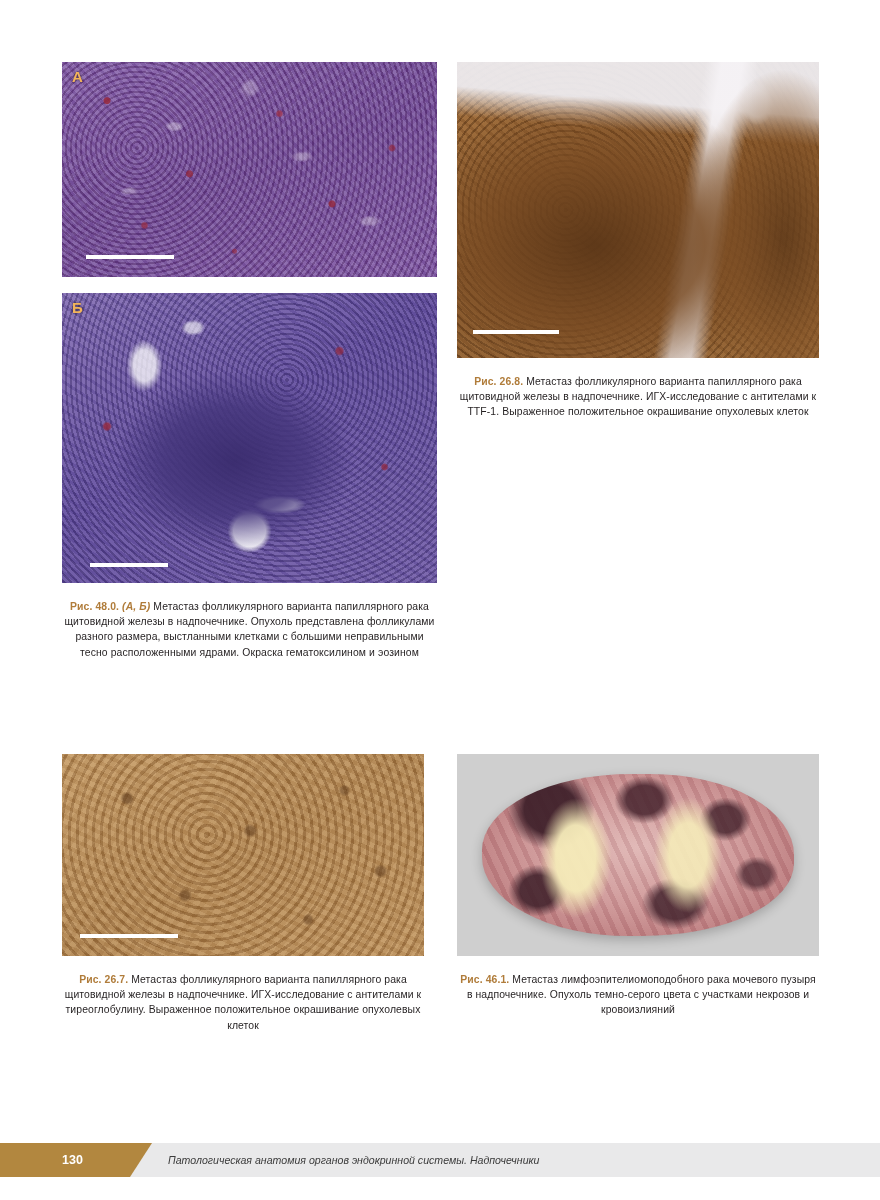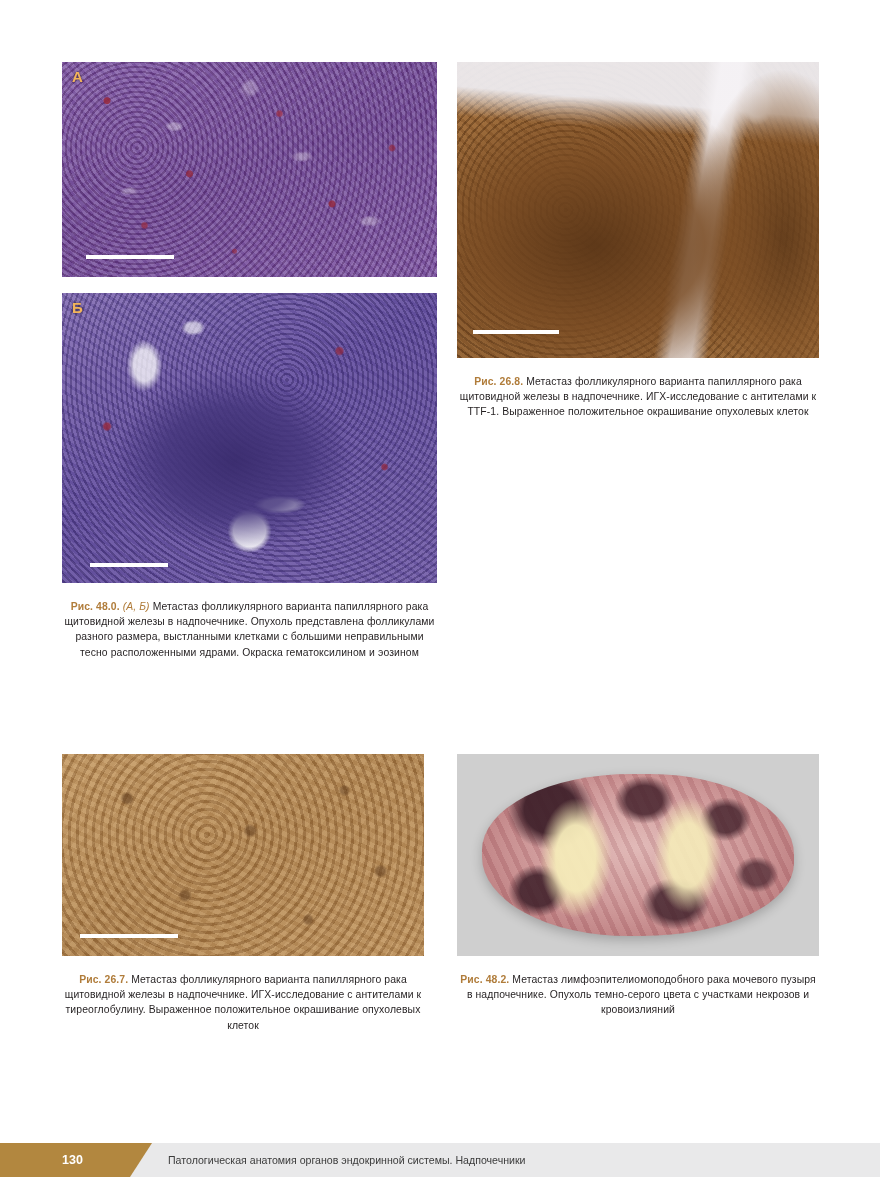--- a/index.html
+++ b/index.html
@@ -36,21 +36,21 @@
     color: #231f20;
     text-align: center;
     letter-spacing: 0.01em;
   }
   .caption .lbl {
     color: #b07c3a;
     font-weight: bold;
   }
   .caption .ital {
     font-style: italic;
-    font-weight: normal;
+    font-weight: bold;
     color: #b07c3a;
     margin-top: 25px;
   }
 
   
   .scalebar {
     position: absolute;
     height: 4px;
     background: #ffffff;
     box-shadow: 0 0 1px rgba(0,0,0,.3);
@@ -196,20 +196,21 @@
     font-weight: bold;
   }
   .footer-text {
     position: absolute;
     left: 168px;
     top: 0;
     height: 34px;
     line-height: 34px;
     color: #3b3b3b;
     font-size: 10.6px;
+    font-style: italic;
   }
 </style>
 </head>
 <body>
 
 <div class="page">
 
   <div class="fig" style="left:62px; top:62px; width:375px;">
     <div class="fig-img hne-a" style="width:375px; height:215px;">
       <span class="panel-letter" style="left:10px; top:6px;">А</span>
@@ -247,21 +248,21 @@
       <span class="lbl">Рис. 26.7.</span>
       <span>Метастаз фолликулярного варианта папиллярного рака щитовидной железы в надпочечнике. ИГХ-исследование с антителами к тиреоглобулину. Выраженное положительное окрашивание опухолевых клеток</span>
     </div>
   </div>
 
   <div class="fig" style="left:457px; top:754px; width:362px;">
     <div class="fig-img gross" style="width:362px; height:202px;">
       <div class="gross-specimen"></div>
     </div>
     <div class="caption" style="margin-top:16px; width:362px;">
-      <span class="lbl">Рис. 48.2.</span>
+      <span class="lbl">Рис. 46.1.</span>
       <span>Метастаз лимфоэпителиомоподобного рака мочевого пузыря в надпочечнике. Опухоль темно-серого цвета с участками некрозов и кровоизлияний</span>
     </div>
   </div>
 
   <div class="footer">
     <div class="footer-bar"></div>
     <div class="footer-gold"></div>
     <div class="footer-page">130</div>
     <div class="footer-text">Патологическая анатомия органов эндокринной системы. Надпочечники</div>
   </div>

